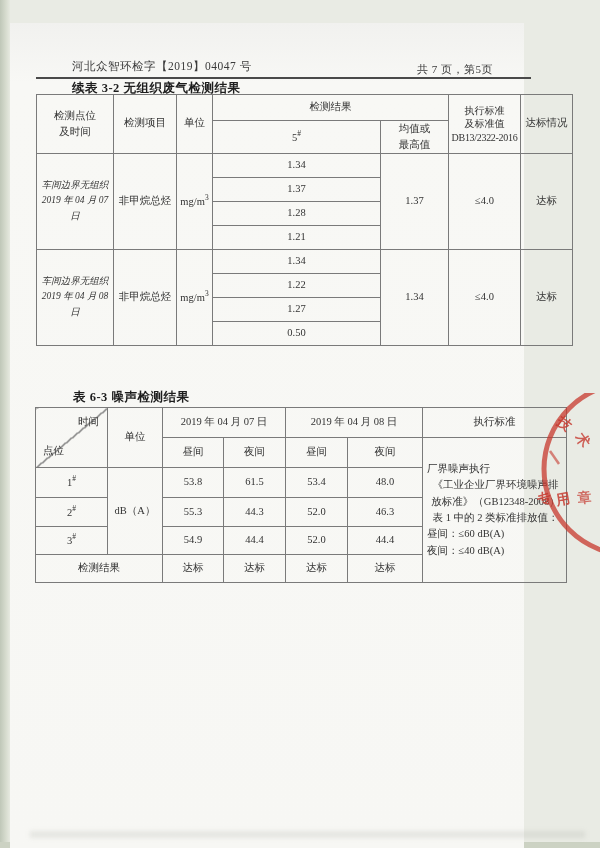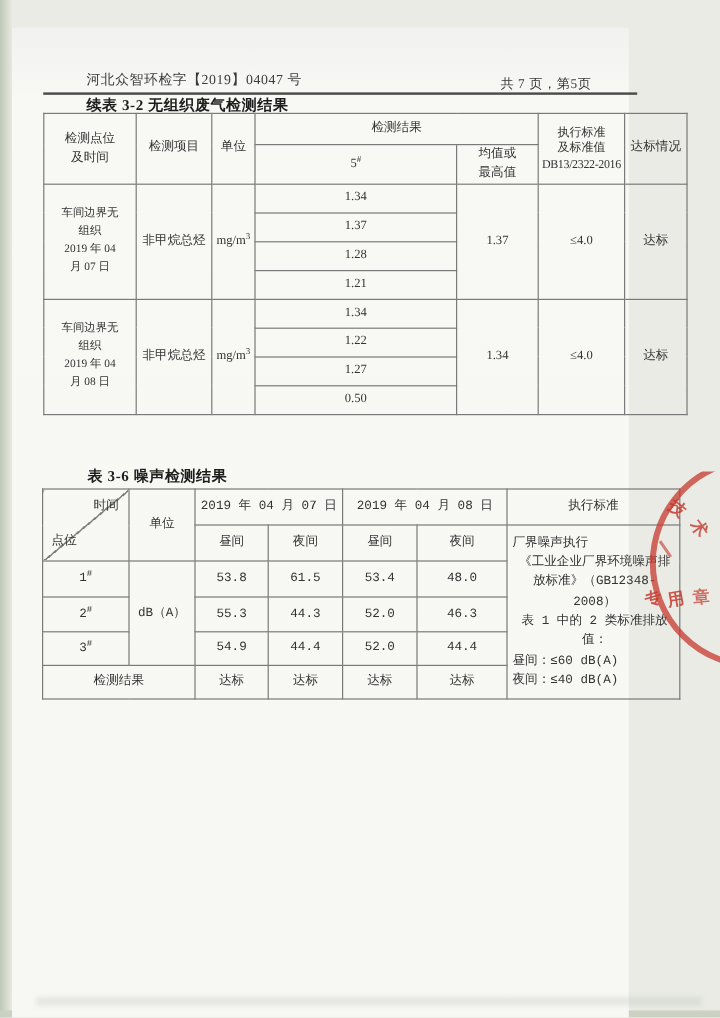--- a/index.html
+++ b/index.html
@@ -30,24 +30,24 @@
   .t2-title{left:63px;top:366px;}
 
   table{border-collapse:collapse;table-layout:fixed;position:absolute;}
   td{
     border:1px solid #7a7a7a;text-align:center;vertical-align:middle;
     font-size:10.5px;color:#333;padding:0 1px;line-height:1.4;
   }
   sup{font-size:7.5px;}
 
   .t1{left:26px;top:71px;width:536px;}
-  .t2{left:25px;top:384px;width:531px;font-family:Liberation Mono, monospace;}
+  .t2{left:25px;top:384px;width:531px;}
   .h26{height:26px;} .h25{height:25px;} .hd{height:24px;}
   .h30{height:30px;} .h29{height:29px;} .h28{height:28px;}
-  .pointcell{font-size:9.5px;line-height:1.6;padding:12px;}
+  .pointcell{font-size:9.5px;line-height:1.6;padding:0;font-style:italic;}
   .stdhead{font-size:10px;line-height:1.35;}
   .stdhead .dbline{font-size:10px;letter-spacing:-0.3px;}
   .twoline{line-height:1.5;}
 
   .diag{position:relative;padding:0;
     background-image:linear-gradient(to bottom right,
       transparent calc(50% - 0.7px),#7a7a7a calc(50% - 0.7px),
       #7a7a7a calc(50% + 0.7px),transparent calc(50% + 0.7px));}
   .diag .dt{position:absolute;top:7px;right:8px;font-size:10.5px;}
   .diag .db{position:absolute;bottom:8px;left:7px;font-size:10.5px;}
@@ -147,21 +147,21 @@
         </tr>
       <tr class="hd">
           <td>1.27</td>
         </tr>
       <tr class="hd">
           <td>0.50</td>
         </tr>
     </tbody>
   </table>
 
-  <div class="tbl-title t2-title">表 3-6 噪声检测结果</div>
+  <div class="tbl-title t2-title">表 6-3 噪声检测结果</div>
 
   <table class="t2">
     <colgroup>
       <col style="width:72px">
         <col style="width:55px">
         <col style="width:61px">
       <col style="width:62px">
         <col style="width:62px">
         <col style="width:75px">
       <col style="width:144px">

